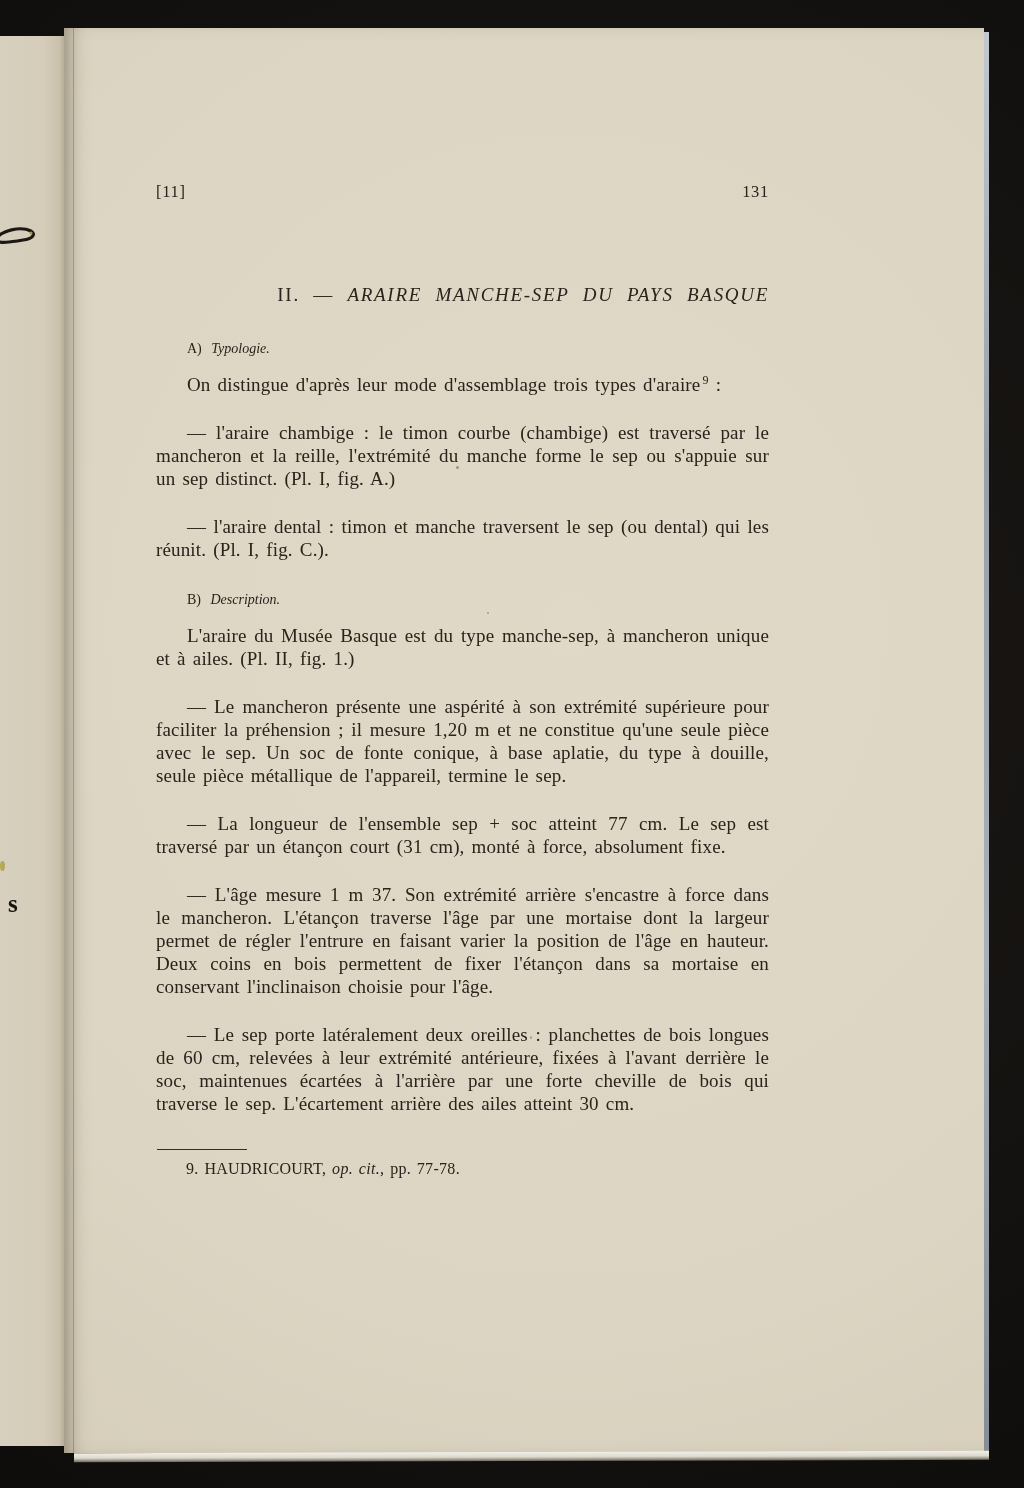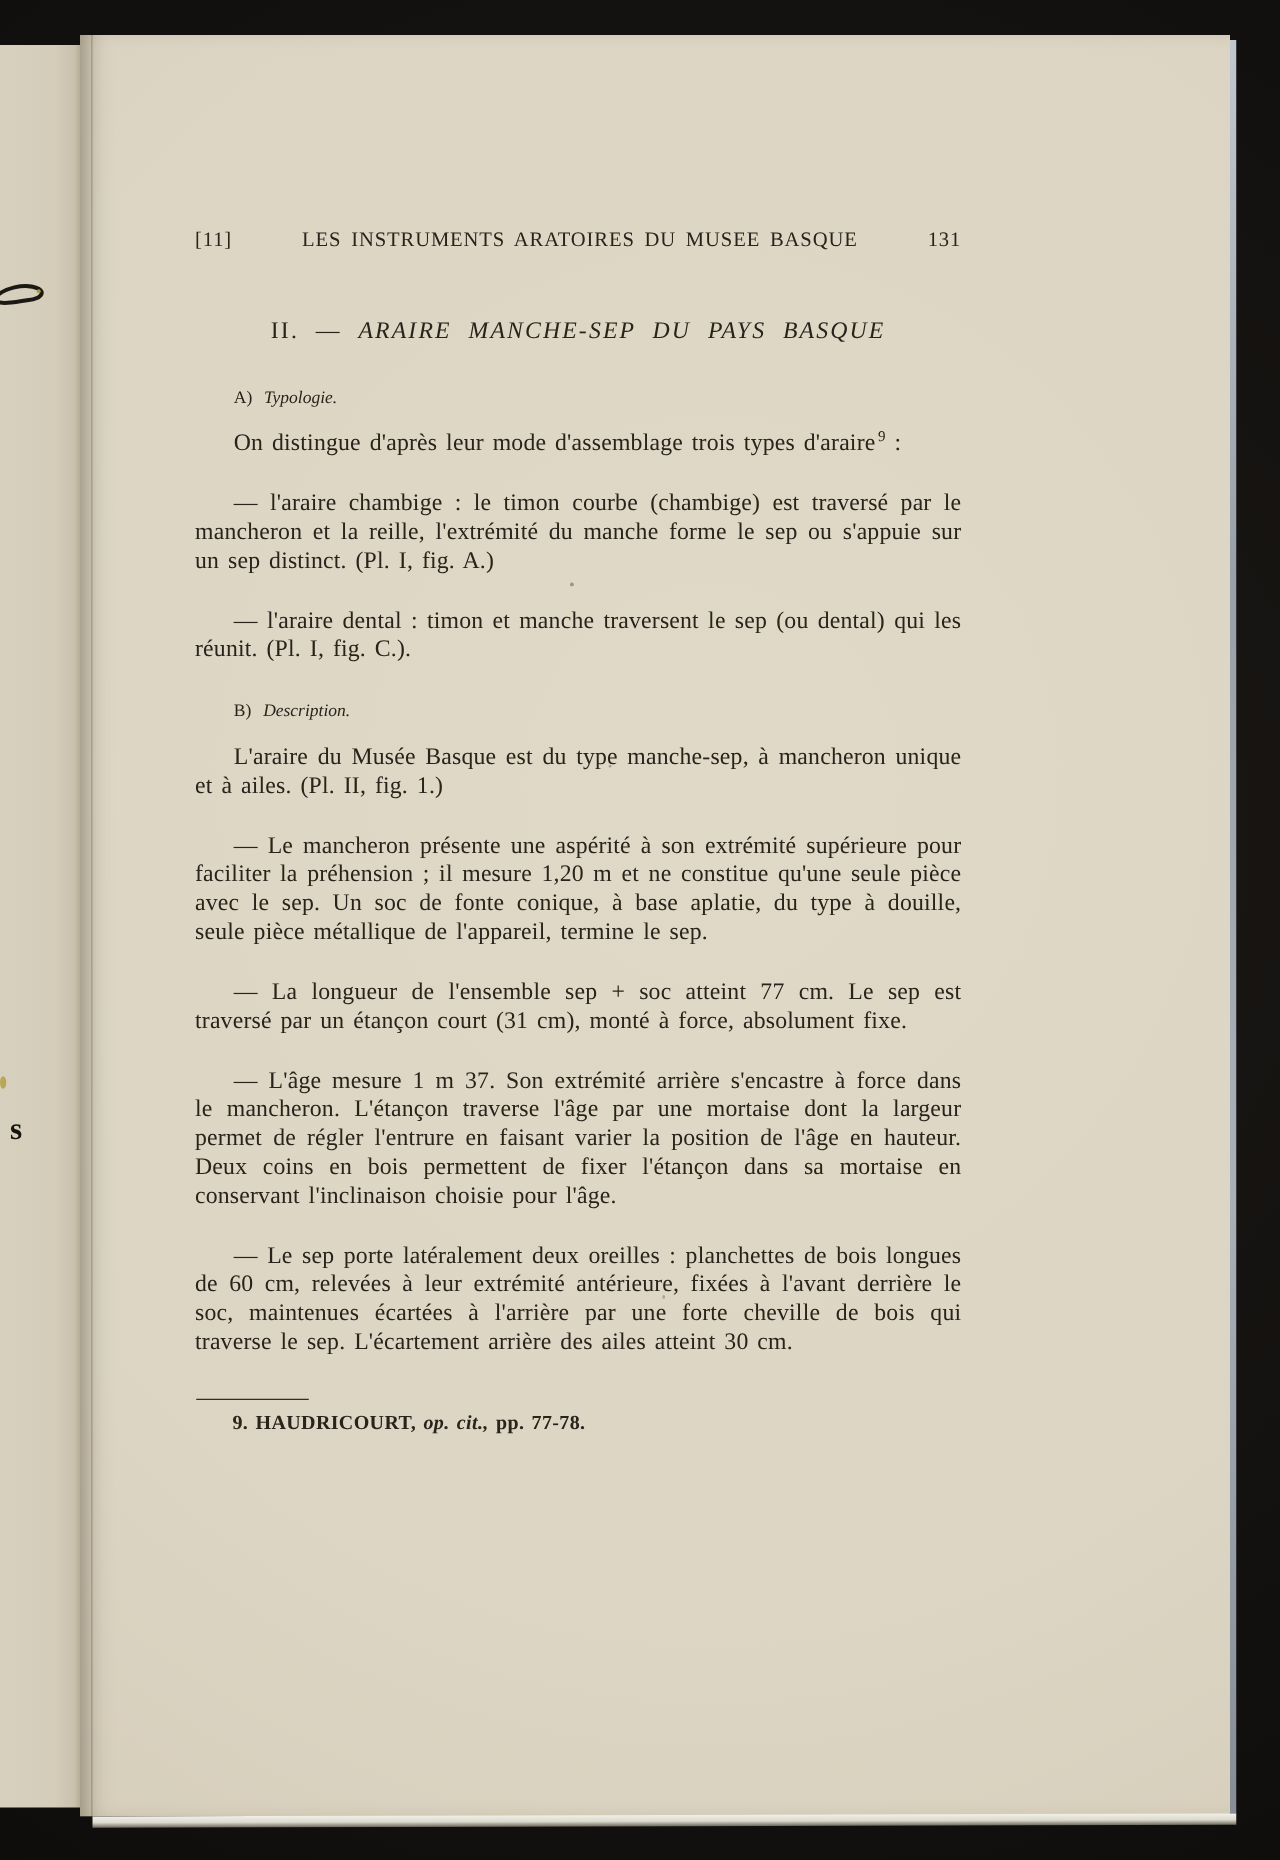--- a/index.html
+++ b/index.html
@@ -54,39 +54,39 @@
     position:absolute; left:156px; top:168px; width:613px;
     color:#29231b; font-size:19px; line-height:23px;
   }
 
   .page-head {
     display:flex; justify-content:space-between; align-items:baseline;
     font-size:16.5px; letter-spacing:.7px; word-spacing:3px; white-space:nowrap;margin-top:12px;
   }
 
   .main-title {
-    margin-top:50px; text-align:center; font-size:19px;
+    margin-top:80px; text-align:right; font-size:19px;
     letter-spacing:1.7px; word-spacing:7px; white-space:nowrap;
   }
   .it { font-style:italic; }
 
   .sec-head { padding-left:31px; font-size:14px; }
   .sec-head.a { margin-top:31px; }
   .sec-head.b { margin-top:27px; }
   .sec-head .lbl { margin-right:6px; }
 
   .para {
     margin:25px 0 0 0; text-indent:31px; text-align:justify;
     word-spacing:2.2px; letter-spacing:.15px;
   }
   .para.lead { margin-top:13px; }
 
   .footnote-block { margin-top:34px; font-size:16px; line-height:20px; }
   .fn-rule { width:90px; border:0; border-top:1.5px solid #332d24; margin:0 0 9px 1px; }
-  .fn-text { padding-left:30px; letter-spacing:.3px; word-spacing:1.5px;font-weight:bold; }
+  .fn-text { padding-left:30px; letter-spacing:.3px; word-spacing:1.5px; }
 
   sup.fnref { font-size:12px; line-height:0; vertical-align:super; margin-left:2px; }
 </style>
 </head>
 <body>
 
 <div class="scene">
 
   <div class="facing-page"></div>
 
@@ -104,21 +104,20 @@
   <div class="edge-letter">s</div>
   <div class="speck yellow"></div>
   <div class="speck s1"></div>
   <div class="speck s2"></div>
   <div class="speck s3"></div>
 
   <div class="text-block">
 
     <div class="page-head">
       <span>[11]</span>
-      <span>LES INSTRUMENTS ARATOIRES DU MUSEE BASQUE</span>
       <span>131</span>
     </div>
 
     <div class="main-title">
       <span>II. —</span>
       <span class="it">ARAIRE MANCHE-SEP DU PAYS BASQUE</span>
     </div>
 
     <div class="sec-head a">
       <span class="lbl">A)</span>

